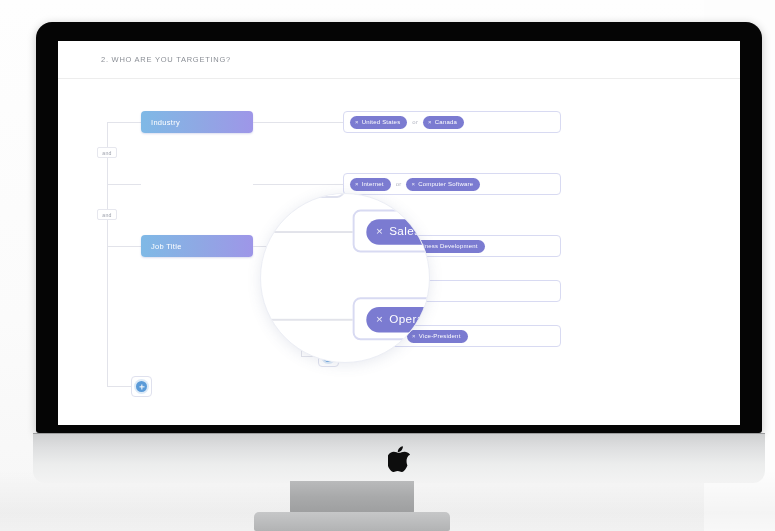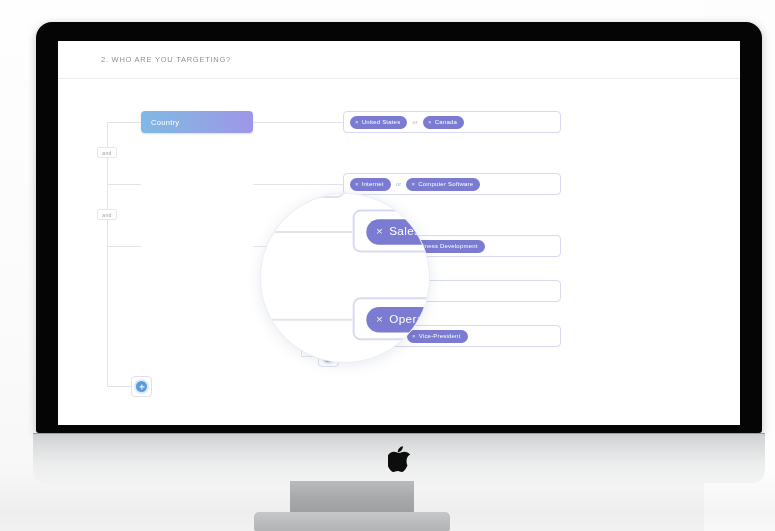--- a/index.html
+++ b/index.html
@@ -229,21 +229,22 @@
 
         <div class="line v" style="left:49px; top:43px; height:264px;"></div>
         <div class="line h" style="left:49px; top:43px; width:34px;"></div>
         <div class="line h" style="left:49px; top:105px; width:34px;"></div>
         <div class="line h" style="left:49px; top:167px; width:34px;"></div>
         <div class="line h" style="left:49px; top:307px; width:34px;"></div>
 
         <div class="and-chip" style="left:39px; top:68px;">and</div>
         <div class="and-chip" style="left:39px; top:130px;">and</div>
 
-        <div class="field-chip" style="left:83px; top:32px;">Country</div>
+        <div class="field-chip" style="left:83px; top:32px;">Industry</div>
+        <div class="field-chip" style="left:83px; top:156px;">Job Title</div>
 
         <div class="line h" style="left:195px; top:43px;  width:90px;"></div>
         <div class="line h" style="left:195px; top:105px; width:20px;"></div>
         <div class="line h" style="left:215px; top:105px; width:70px;"></div>
 
         <div class="line h" style="left:195px; top:167px; width:48px;"></div>
         <div class="line v" style="left:243px; top:167px; height:110px;"></div>
         <div class="line h" style="left:243px; top:167px; width:42px;"></div>
         <div class="line h" style="left:243px; top:212px; width:42px;"></div>
         <div class="line h" style="left:243px; top:257px; width:42px;"></div>

